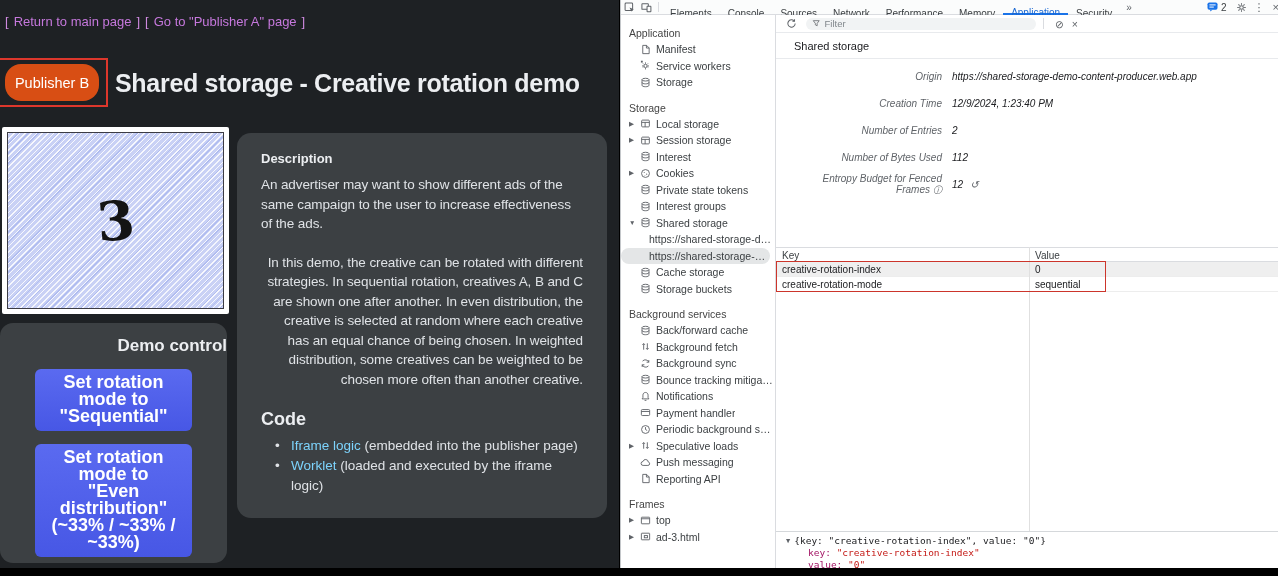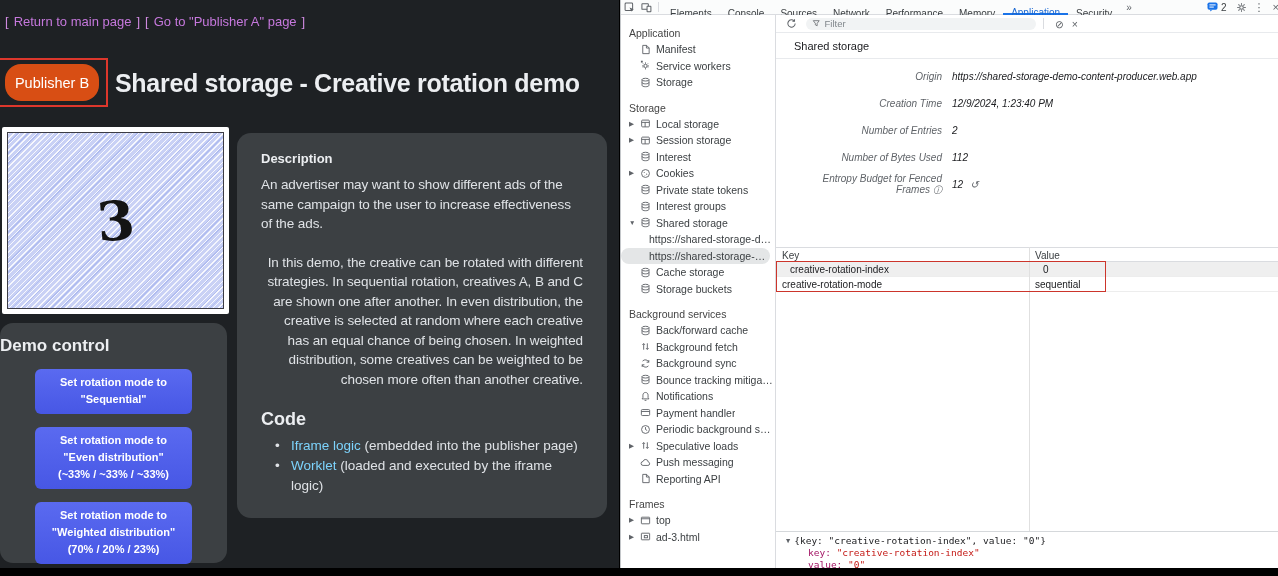--- a/index.html
+++ b/index.html
@@ -18,24 +18,24 @@
   .creative { position:absolute; left:2px; top:127px; width:227px; height:187px; background:#fff; padding:5px; border-radius:2px; }
   .creative-inner { width:100%; height:100%; border:1.5px solid #3c3c44; display:flex; align-items:center; justify-content:center;
       background-color:#c9d1f5;
       background-image:
         repeating-linear-gradient(135deg, rgba(255,255,255,.85) 0 1px, transparent 1px 4px),
         repeating-linear-gradient(135deg, rgba(130,150,230,.35) 0 1px, transparent 1px 7px);
   }
   .creative-num { font-family:"DejaVu Serif",serif; font-size:54px; font-weight:600; color:#141414; transform:rotate(-5deg); line-height:1; }
 
   .demo-panel { position:absolute; left:0px; top:323px; width:227px; height:240px; background:#3c4043; border-radius:13px; }
-  .demo-title { text-align:left; margin-top:13px; font-size:17px; font-weight:bold; color:#eceef1; }
+  .demo-title { text-align:right; margin-top:13px; font-size:17px; font-weight:bold; color:#eceef1; }
   .demo-btn { display:block; width:157px; margin:13px auto 0; border:none; border-radius:6px; cursor:pointer;
               background:linear-gradient(180deg,#5a6af0,#4757e5); color:#fff; font-family:inherit;
-              font-size:11px; font-weight:bold; line-height:17px; padding:5px 4px 6px; }
+              font-size:18px; font-weight:bold; line-height:17px; padding:5px 4px 6px; }
   .demo-btn span { display:block; }
 
   .desc-panel { position:absolute; left:237px; top:133px; width:370px; background:#3c4043; border-radius:14px; padding:18px 24px 22px; }
   .desc-panel h2 { font-size:13px; font-weight:bold; color:#eceef1; margin-bottom:9px; }
   .desc-panel p { font-size:13.5px; line-height:19.5px; color:#dfe2e6; letter-spacing:-0.1px; }
   .desc-panel p + p { margin-top:19px;text-align:right; }
   .desc-panel h3 { font-size:18px; font-weight:bold; color:#eceef1; margin-top:20px; margin-bottom:6px; }
   .code-list { list-style:none; }
   .code-list li { font-size:13.5px; line-height:20px; color:#dfe2e6; padding-left:30px; position:relative; }
   .code-list li::before { content:"•"; position:absolute; left:14px; color:#dfe2e6; }
@@ -86,21 +86,21 @@
   .meta { position:absolute; top:48px; left:0; right:0; }
   .meta-row { display:flex; height:27px; align-items:center; font-size:10px;font-style:italic; }
   .meta-row .ml { width:166px; text-align:right; color:#5f6368; flex:none; }
   .meta-row .mv { margin-left:10px; color:#202124; }
   .meta-row .info { color:#5f6368; margin-left:3px; font-size:9px; cursor:pointer; }
   .meta-row .reset { color:#5f6368; margin-left:7px; font-size:10px; cursor:pointer; }
 
   .kv-table { position:absolute; top:232px; left:0; right:0; font-size:10px; color:#202124; }
   .kv-hdr { display:flex; height:15px; line-height:15px; border-top:1px solid #dadce0; border-bottom:1px solid #dadce0; color:#3c4043; }
   .kv-row { display:flex; height:15px; line-height:15px; border-bottom:1px solid #ededed; cursor:pointer; }
-  .kv-row.stripe { background:#efefef;padding-left:8px; }
+  .kv-row.stripe { background:#efefef; }
   .kc { width:253px; flex:none; padding-left:6px; overflow:hidden; white-space:nowrap; }
   .vc { flex:1; padding-left:6px; overflow:hidden; white-space:nowrap; }
   .col-div { position:absolute; top:232px; left:253px; width:1px; height:284px; background:#e0e0e0; }
 
   .preview { position:absolute; top:516px; left:0; right:0; bottom:0; border-top:1px solid #d5d8db; background:#fff;
              font-family:"DejaVu Sans Mono",monospace; font-size:9.5px; line-height:12px; padding:3px 0 0 10px; color:#202124; }
   .pv-sum { display:flex; gap:4px; }
   .pv-sum .tw { font-size:7px; color:#5f6368; cursor:pointer; line-height:12px; }
   .pv-prop { padding-left:22px; }
   .pv-name { color:#a31565; }

